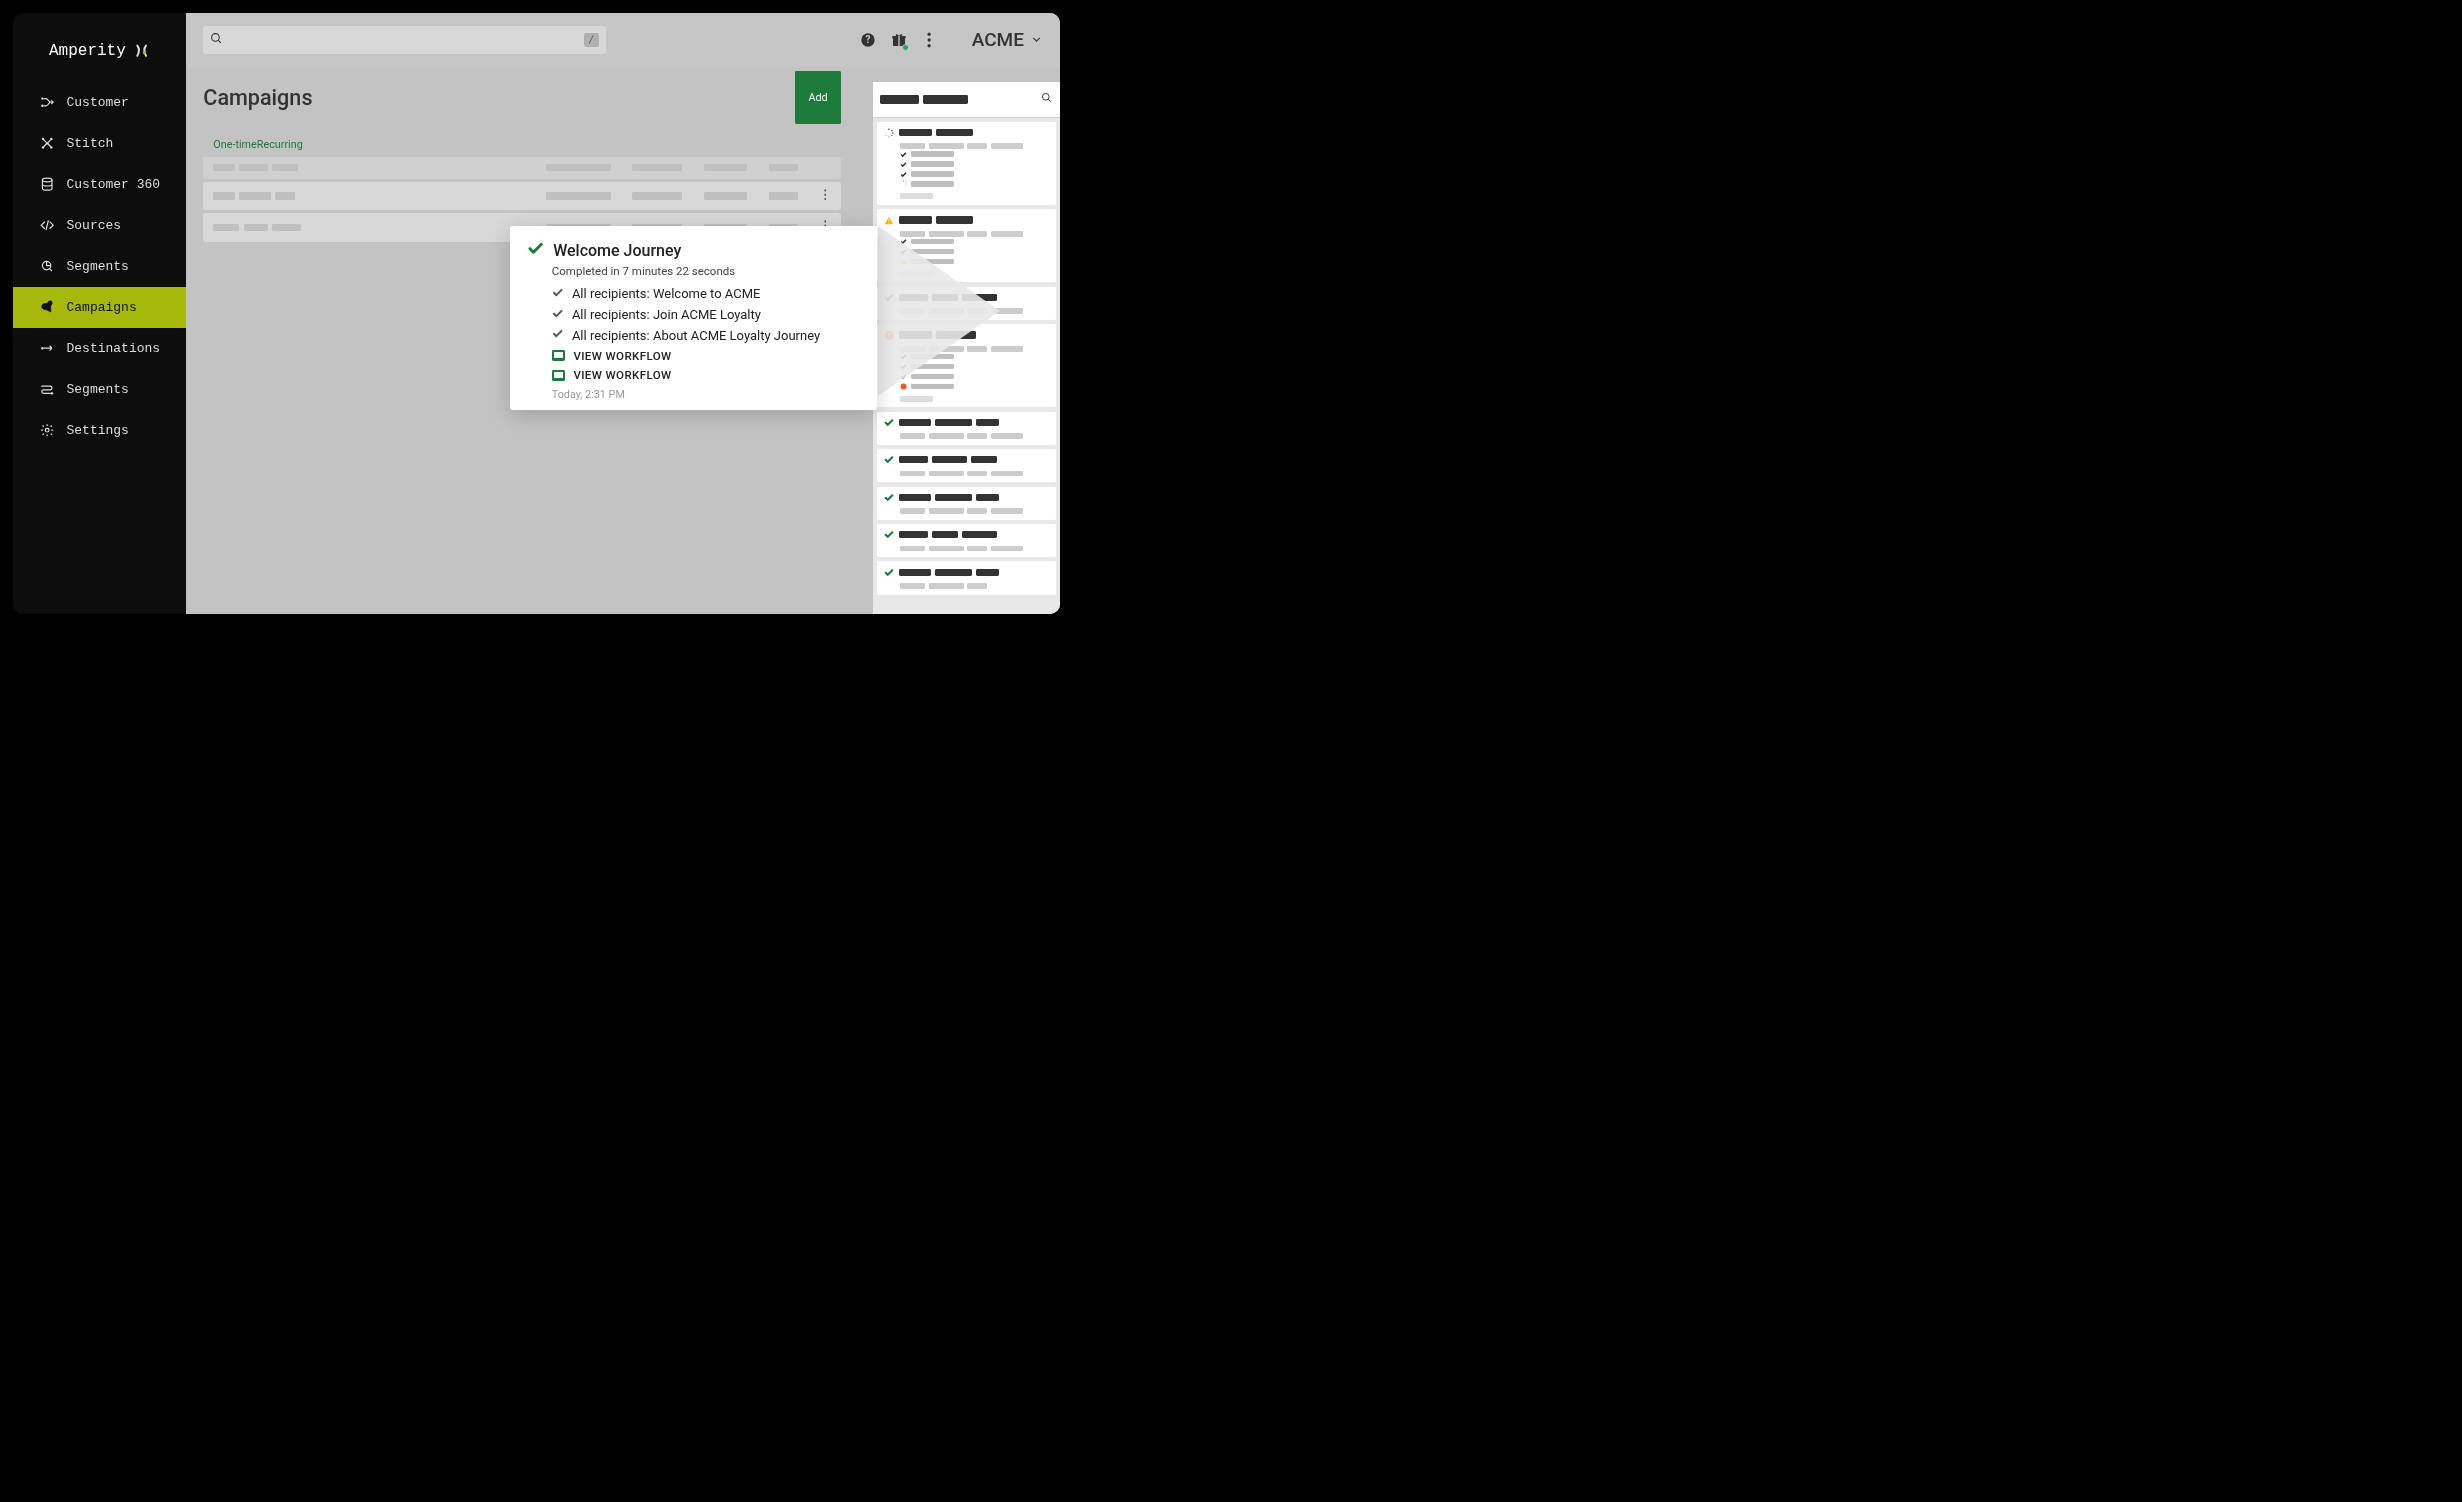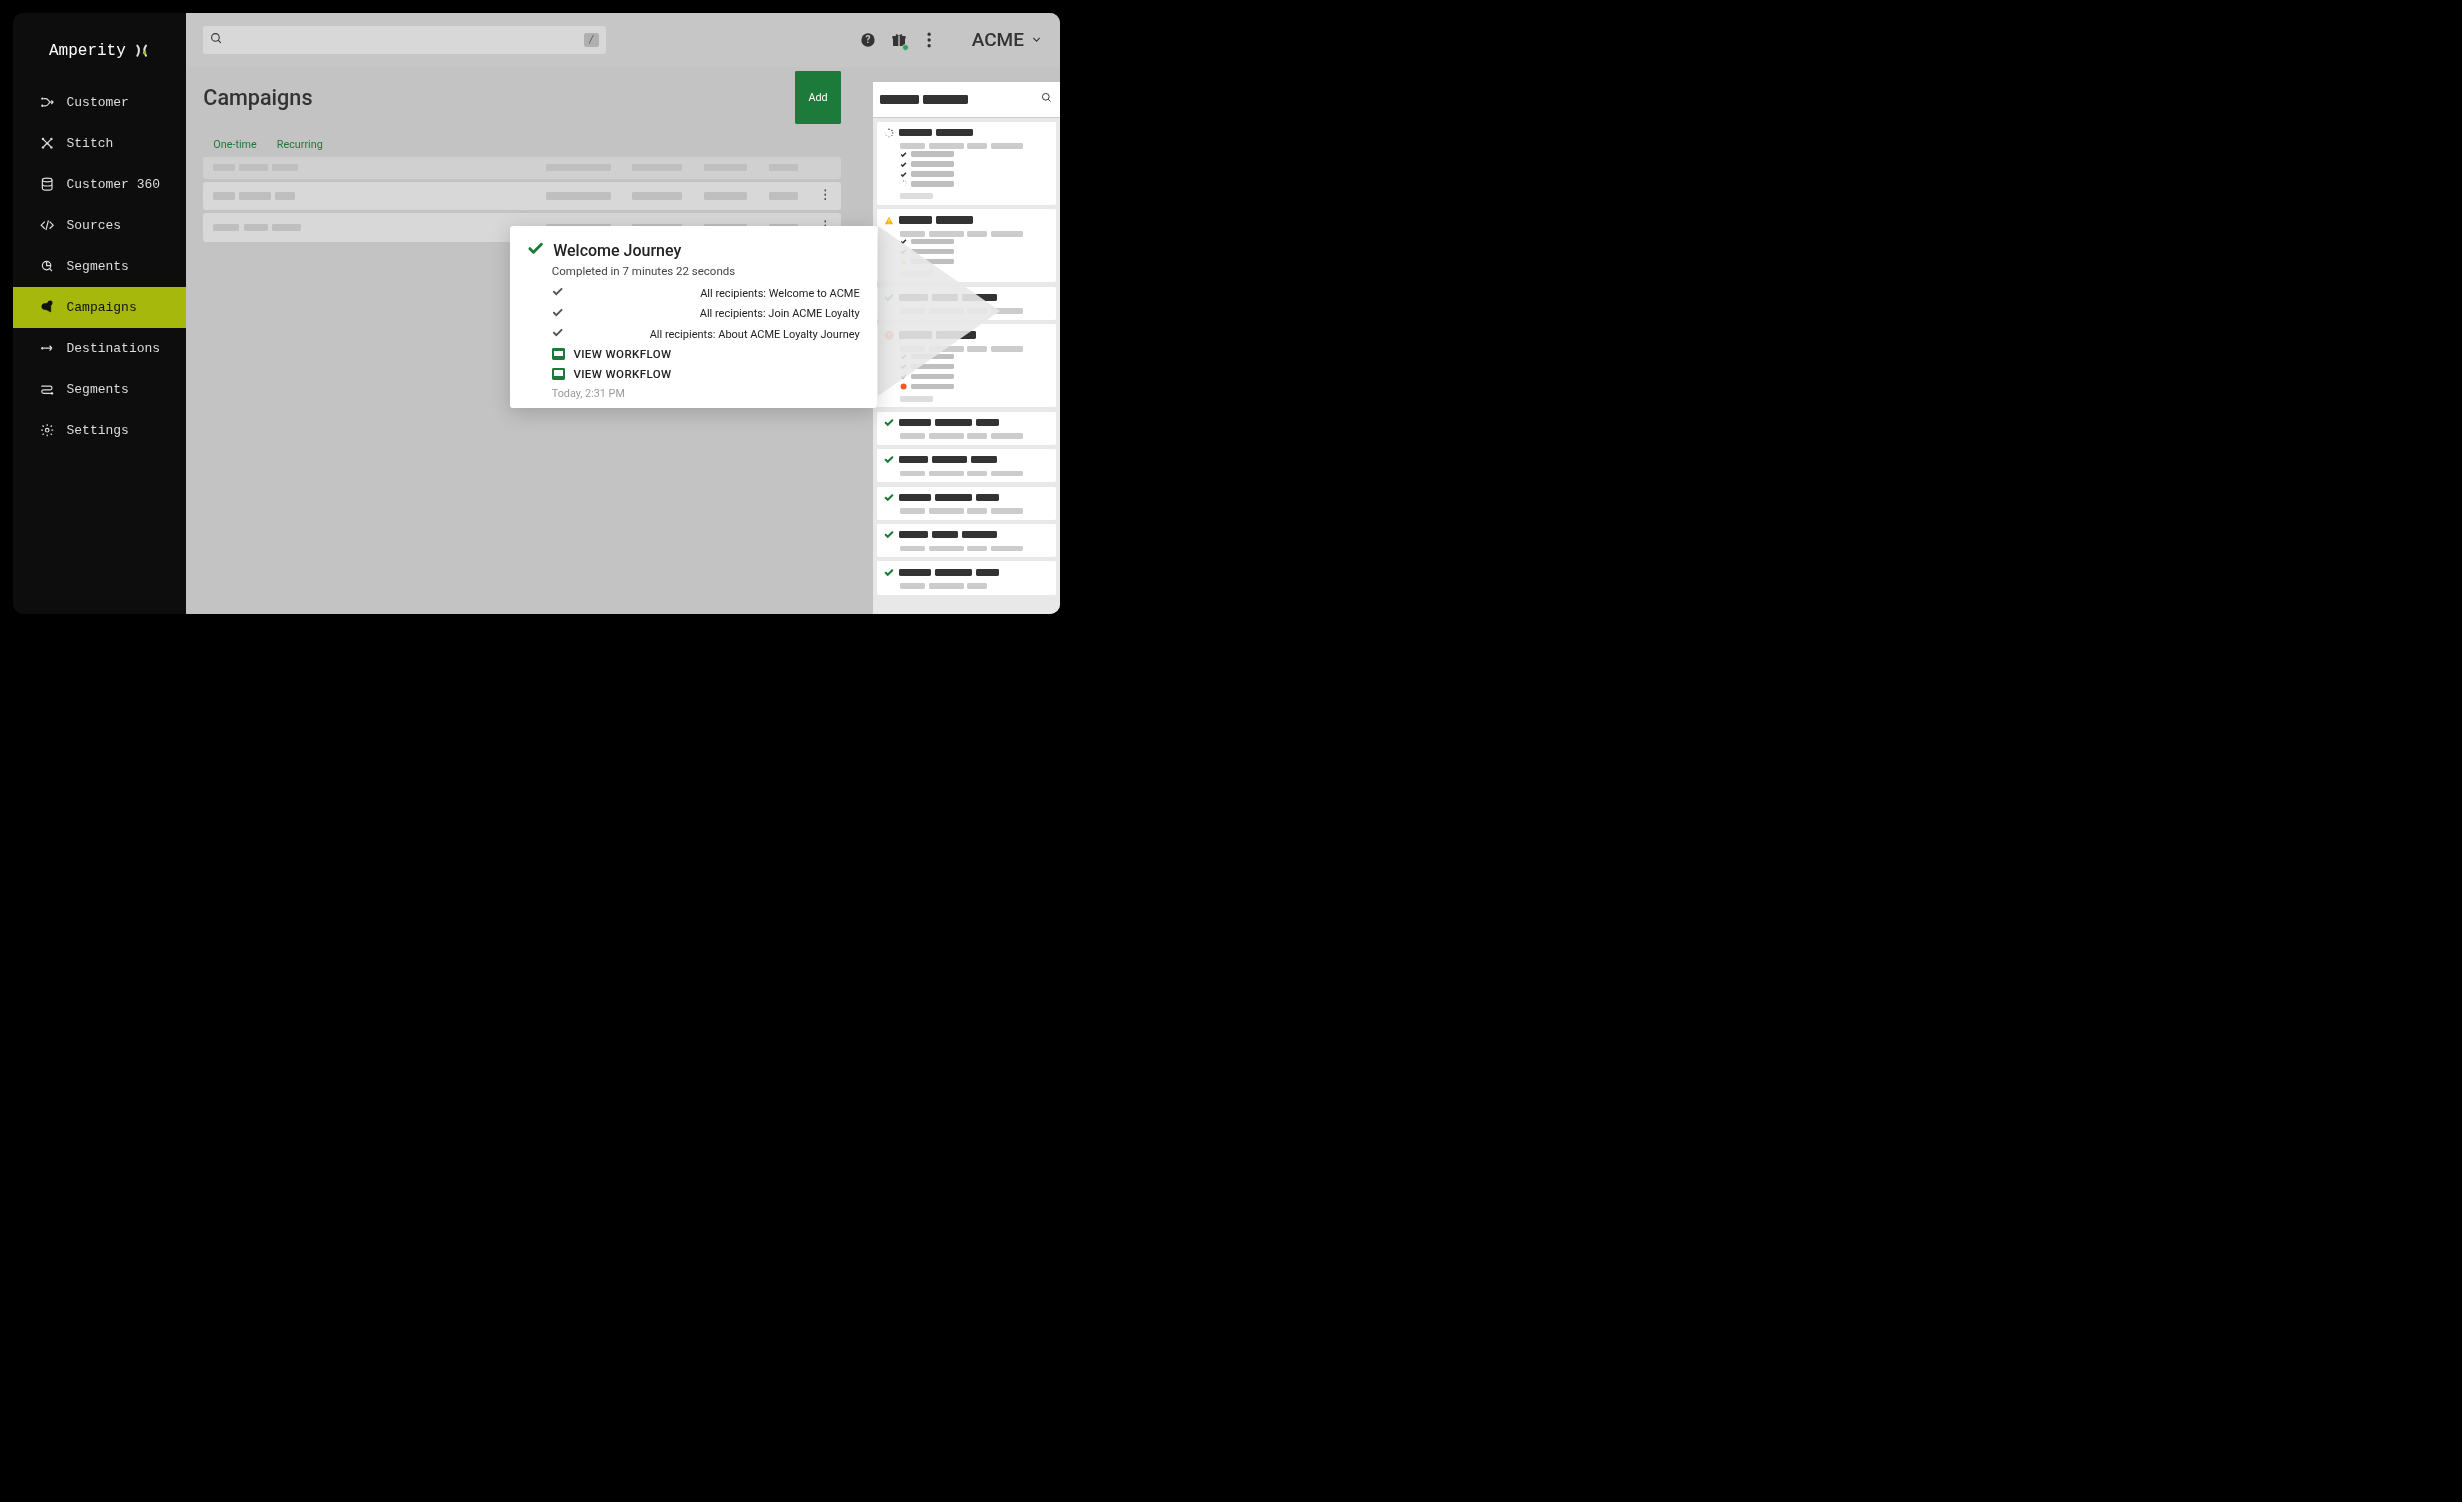--- a/index.html
+++ b/index.html
@@ -103,21 +103,21 @@
   }
   .page-head {
     display:flex; justify-content:space-between; align-items:center; margin-bottom:11.5px; padding-right:202px;
   }
   .page-title {
     font-size: 21.6px; color:#333; font-weight:500;
   }
   .add-btn {
     background:#1c7a3a; color:#fff; padding:20px 13px; font-size:10.8px; border-radius:1.4px; cursor:pointer;
   }
-  .tabs { display:flex; gap:20px; padding:2.9px 10px 5.8px; }
+  .tabs { display:flex; padding:2.9px 10px 5.8px; }
   .tab { font-size:10.8px; color:#1c7a3a; cursor:pointer; }
   .tab.recurring { color:#1c7a3a;text-align:right; }
   .table-rows { display:flex; flex-direction:column; gap:2.9px; padding-right:202px;}
   .trow {
     background:#d8d8d8; border-radius:2.9px; padding:7.2px 10px; display:flex; align-items:center; gap:21.6px;
   }
   .ph { background:#bfbfbf; height:7.2px; border-radius:1.4px; }
   .trow .col1 { display:flex; gap:4.3px; width:144px;}
   .trow .colmid { width:65px; }
   .trow .colmid2 { width:43px; }
@@ -142,21 +142,21 @@
     width: 0; height:0;
     border-style: solid;
     border-width: 85px 0 85px 122px;
     border-color: transparent transparent transparent #e8e8e8;
     z-index:4;
     opacity:.9;
   }
   .pop-head { display:flex; align-items:center; gap:8.6px; margin-bottom:2.9px;}
   .pop-title { font-size:16px; color:#222; font-weight:500;}
   .pop-sub { font-size:11.5px; color:#444; margin-left:24.5px; margin-bottom:5.8px;}
-  .step { display:flex; align-items:center; gap:8.6px; margin-left:24.5px; font-size:11px; color:#222; padding:2.9px 0;justify-content:space-between;}
+  .step { display:flex; align-items:center; gap:8.6px; margin-left:24.5px; font-size:13px; color:#222; padding:2.9px 0;}
   .action { display:flex; align-items:center; gap:8.6px; margin-left:24.5px; letter-spacing:0.4px; font-size:11.5px; color:#222; padding:2.9px 0; cursor:pointer; font-weight:500;}
   .pop-time { margin-left:24.5px; color:#999; font-size:10.8px; padding-top:2.9px;}
   .cal-icon { width:13px; height:11.5px; background:#1c7a3a; border-radius:1.4px; position:relative;}
   .cal-icon::before { content:""; position:absolute; top:2.2px; left:2.2px; width:8.6px; height:5.8px; background:#fff;}
   
   .notif {
     position:absolute; right:0; top:69px; bottom:0; width:187px; background:#e8e8e8; display:flex; flex-direction:column; z-index:3;
   }
   .notif-head {
     background:#fff; padding:10px 7.2px; display:flex; justify-content:space-between; align-items:center; border-bottom:1.4px solid #ccc;

